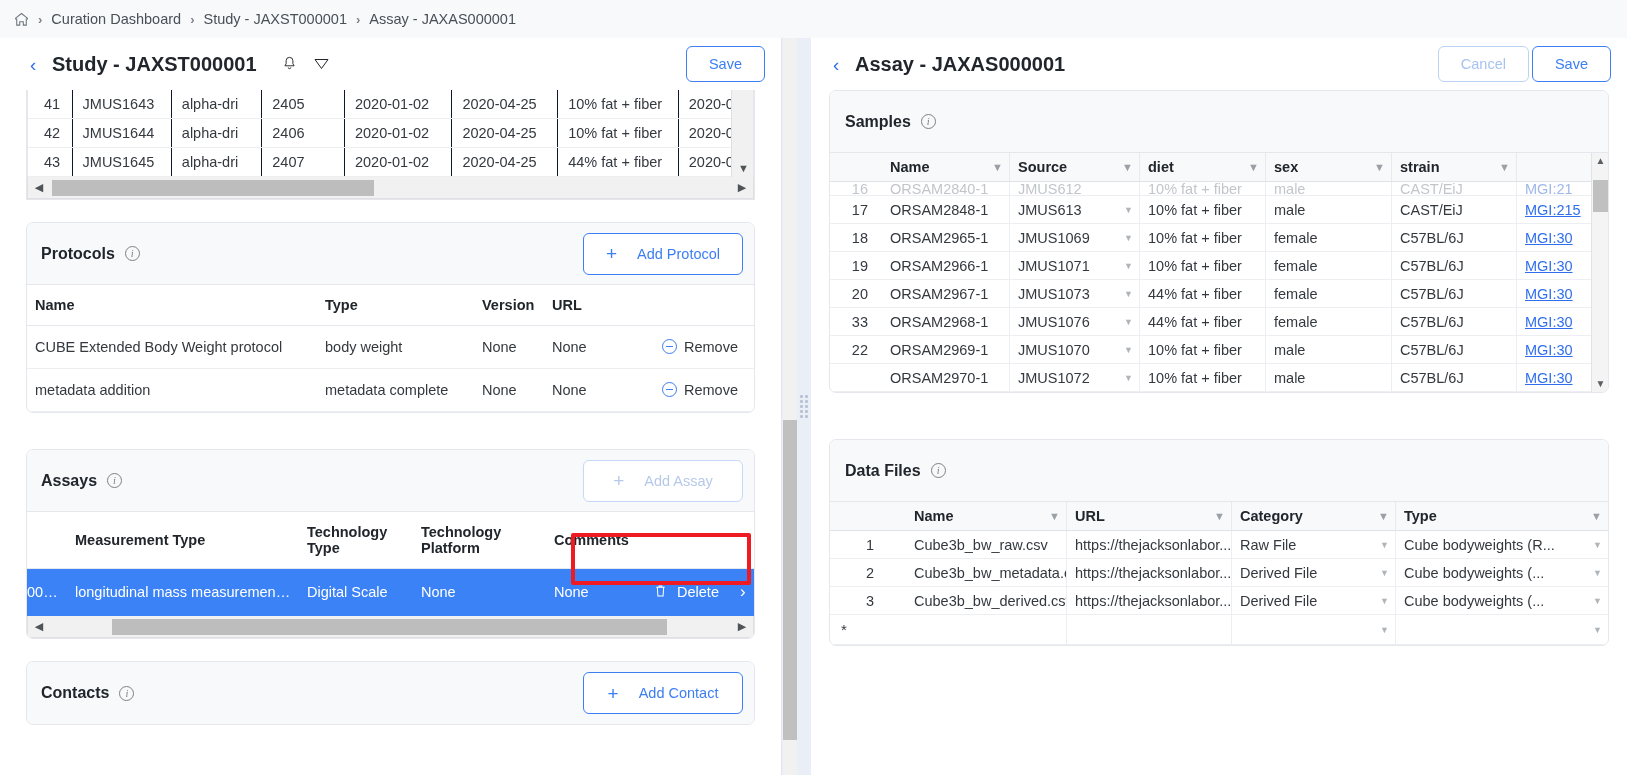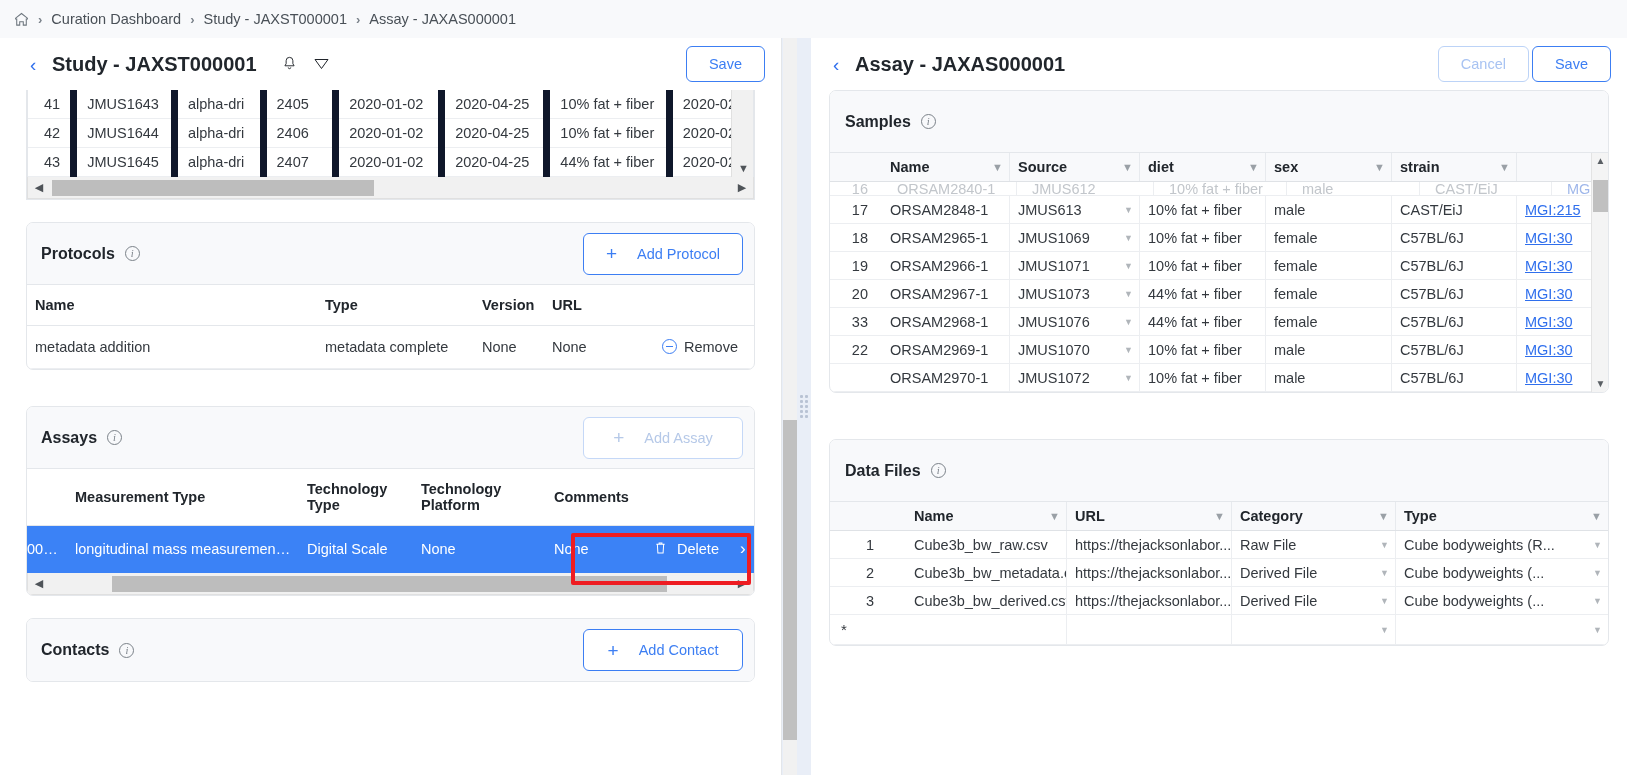--- a/index.html
+++ b/index.html
@@ -148,21 +148,21 @@
     border: 1.3px solid #3c7ef3; position: relative; vertical-align: -2px; margin-right: 7px;
   }
   .circ-minus::after {
     content: ""; position: absolute; left: 2.6px; top: 5.7px; width: 7.5px; height: 1.3px; background: #3c7ef3;
   }
 
   
   .study-table-wrap { border-left: 1px solid #e4e7eb; border-right: 1px solid #e4e7eb; }
   table.study { width: 100%; border-collapse: collapse; font-size: 14.5px; }
   table.study td {
-    padding: 6px 10px; border-bottom: 1px solid #eceef1; border-right: 7px solid #0f172a;
+    padding: 6px 10px; border-bottom: 1px solid #eceef1; border-right: 1px solid #0f172a;
     color: #34393f; white-space: nowrap;
   }
   table.study td.idx { color: #34393f; width: 46px; text-align: left; padding-left: 16px; }
   table.study tr td:first-child { border-left: none; }
 
   
   .hscroll {
     height: 22px; background: #f1f1f1; border: 1px solid #e0e0e0; border-top: none;
     display: flex; align-items: center; position: relative;
   }
@@ -237,21 +237,21 @@
   .dx-row { display: flex; border-bottom: 1px solid #eceef1; height: 28px; align-items: center; }
   .dx-row .cell {
     display: flex; align-items: center; height: 100%; padding: 0 8px;
     border-right: 1px solid #eceef1; color: #34393f;
     white-space: nowrap; overflow: hidden; position: relative;
   }
   .dx-row .cell .caret {
     position: absolute; right: 6px; color: #b0b5ba; font-size: 9px;
   }
   .dx-row .cell a { color: #2f6fed; text-decoration: underline; }
-  .dx-row.clipped { height: 14px; overflow: hidden; align-items: flex-end; color:#c7cbd0;gap:7px; }
+  .dx-row.clipped { height: 14px; overflow: hidden; align-items: flex-end; color:#c7cbd0; }
   .dx-row.clipped .cell { color: #c2c6cb; }
   .dx-row.newrow .cell { color: #34393f; }
   .star { color: #34393f; font-size: 15px; }
 
   .grid-vscroll {
     position: absolute; right: 0; top: 0; width: 17px; height: 100%;
     background: #f4f4f4; border-left: 1px solid #e3e3e3;
   }
   .grid-vscroll .ar { position: absolute; left: 0; width: 17px; text-align: center; font-size: 10px; color: #5a5f64; }
   .grid-vscroll .thumb { position: absolute; left: 1px; width: 15px; background: #c0c0c0; }
@@ -369,20 +369,27 @@
           <thead>
             <tr>
               <th>Name</th>
               <th>Type</th>
               <th>Version</th>
               <th>URL</th>
               <th></th>
             </tr>
           </thead>
           <tbody>
+            <tr>
+              <td>CUBE Extended Body Weight protocol</td>
+              <td>body weight</td>
+              <td>None</td>
+              <td>None</td>
+              <td class="remove-cell"><span class="circ-minus"></span><span>Remove</span></td>
+            </tr>
             <tr>
               <td>metadata addition</td>
               <td>metadata complete</td>
               <td>None</td>
               <td>None</td>
               <td class="remove-cell"><span class="circ-minus"></span><span>Remove</span></td>
             </tr>
           </tbody>
         </table>
       </div>

